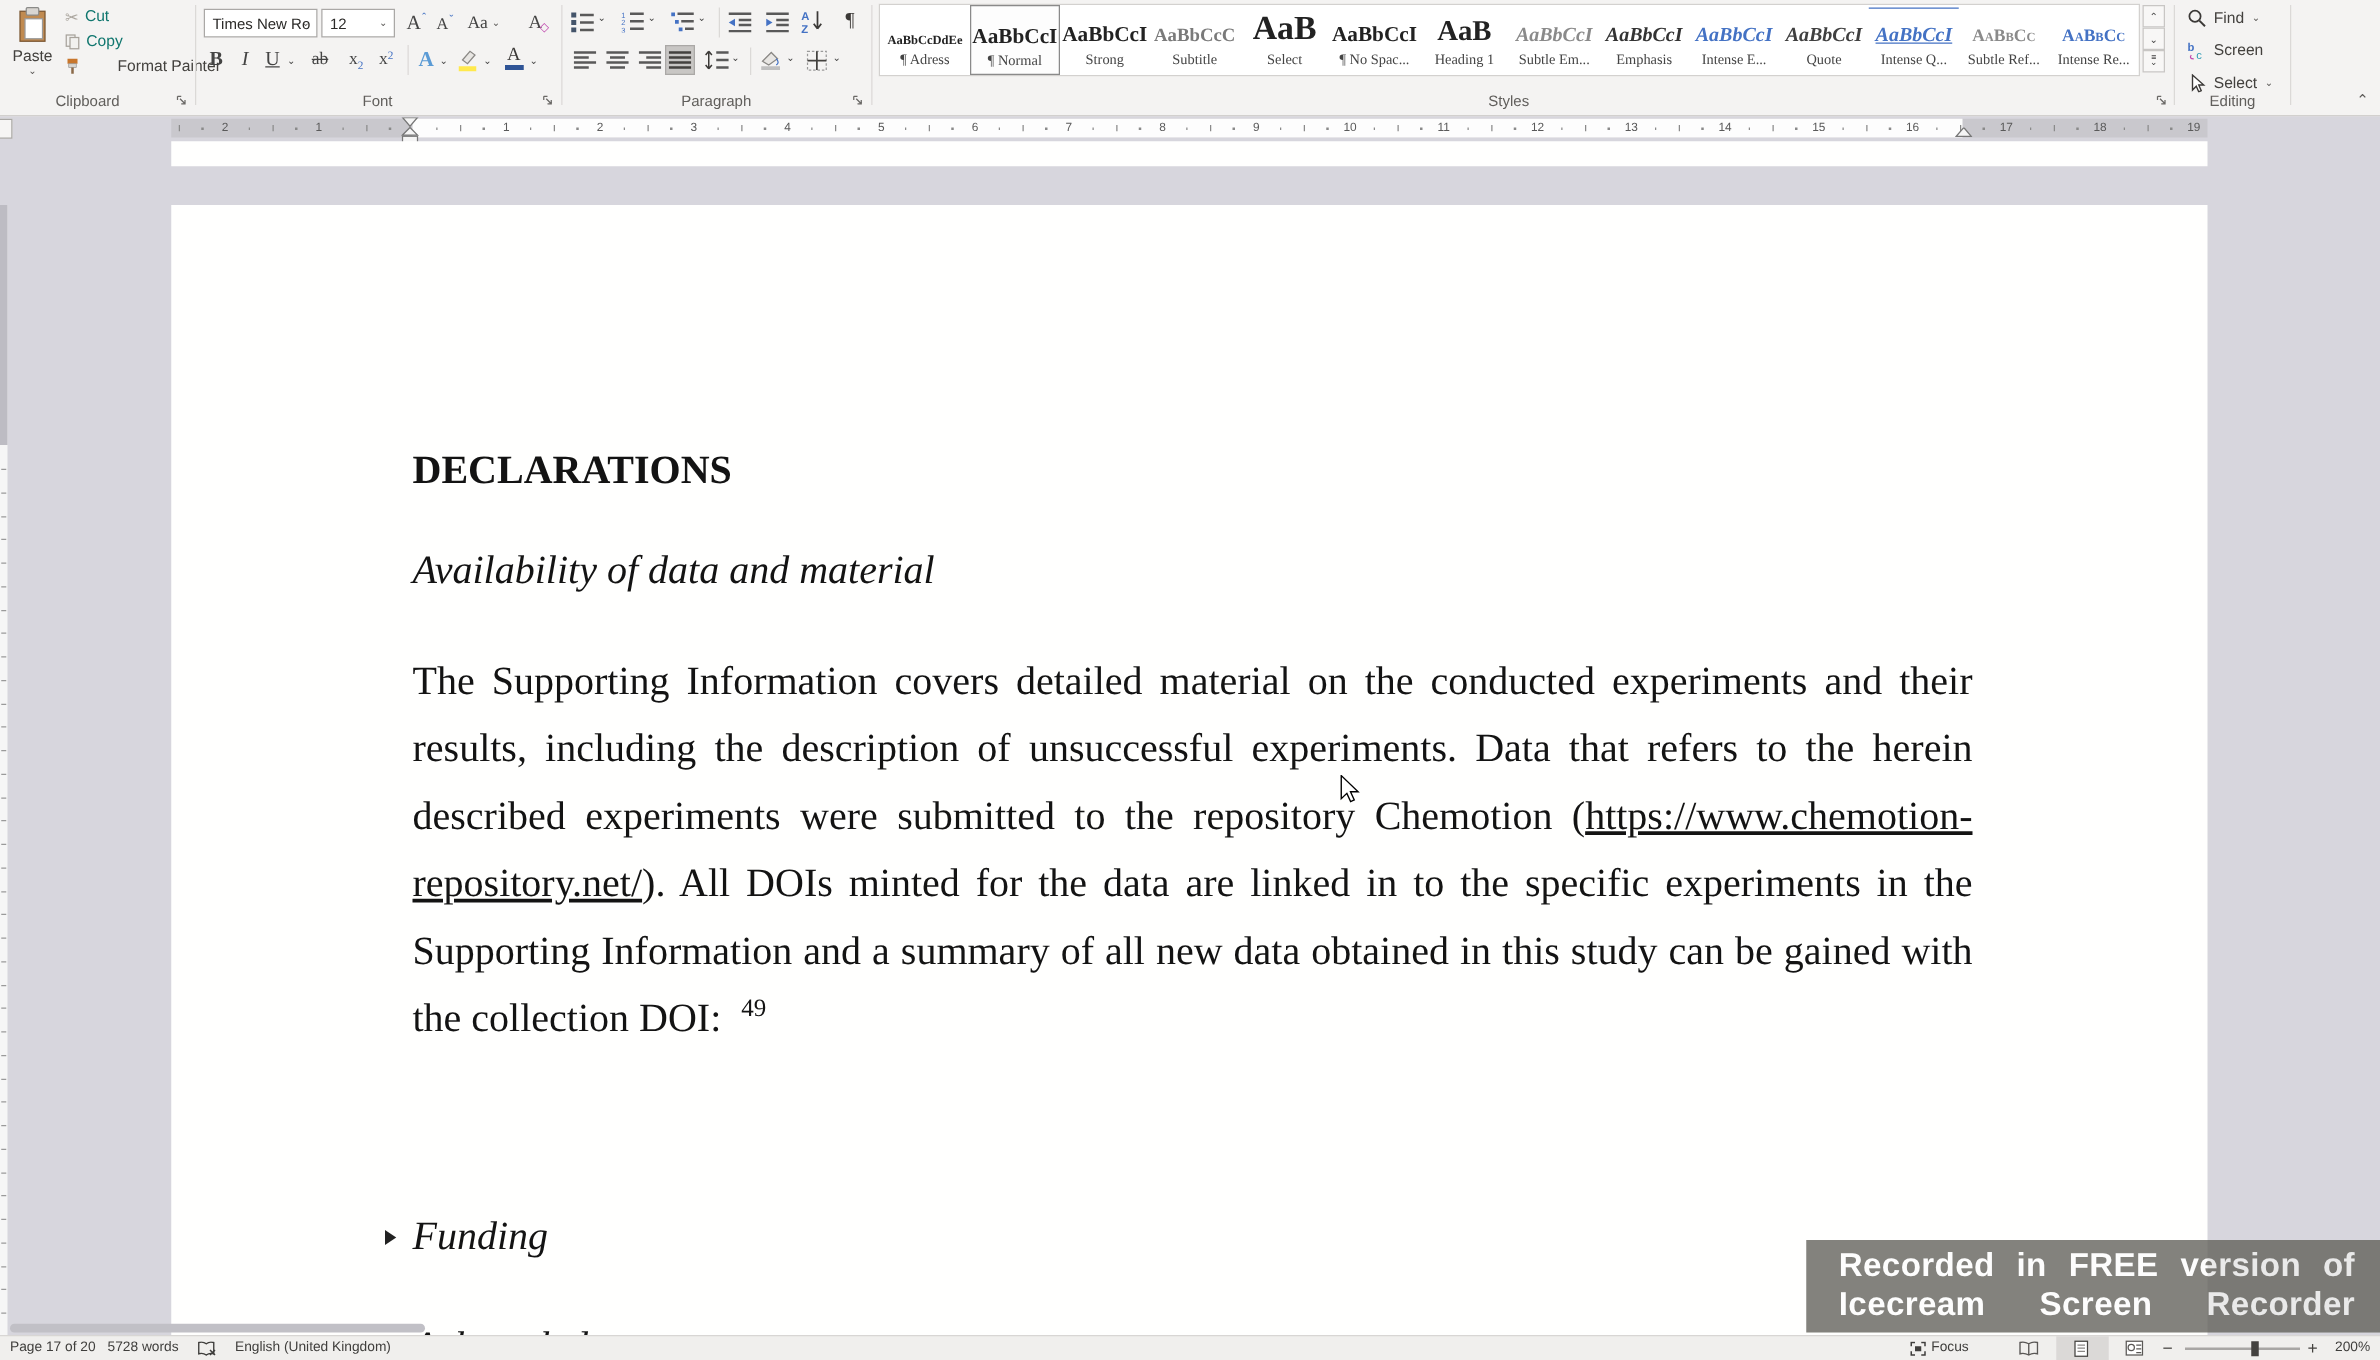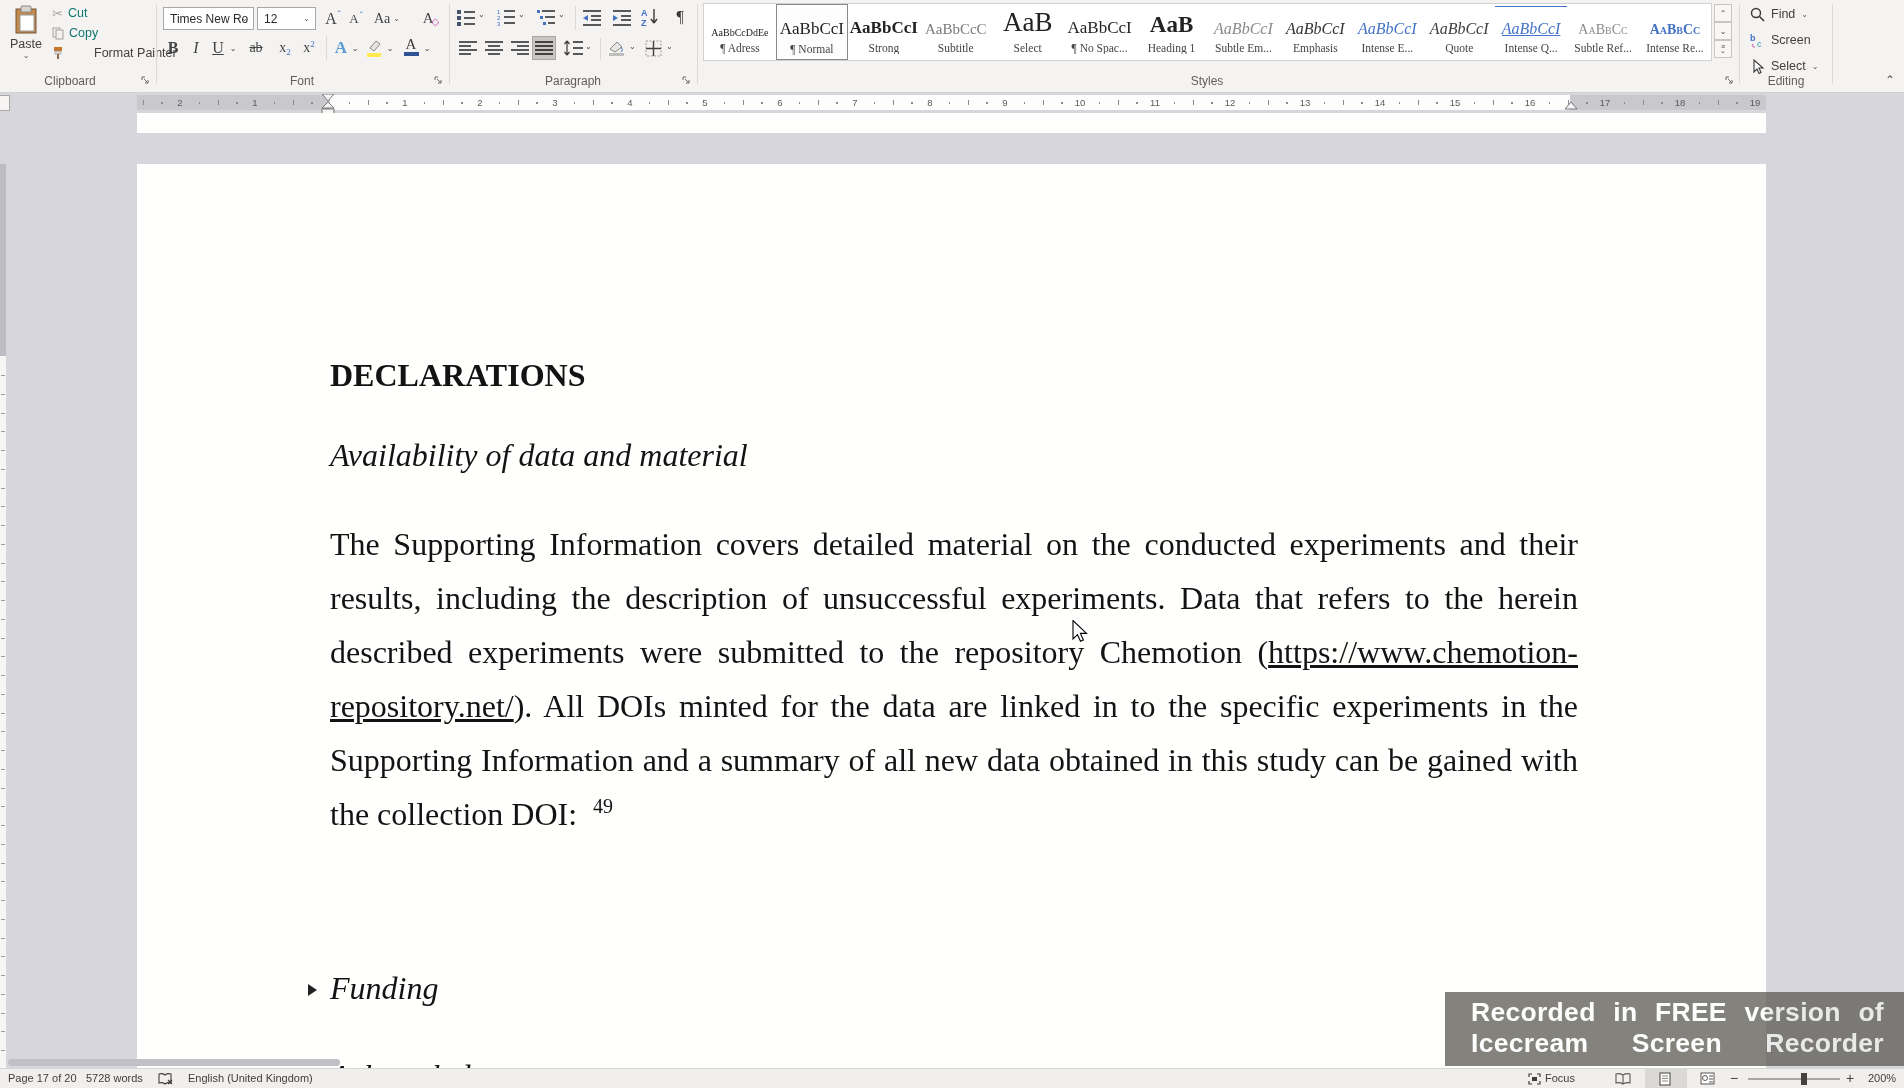--- a/index.html
+++ b/index.html
@@ -14,21 +14,21 @@
   .graytxt { color:#0f766e; }
   .chev { font-size:8px; color:#5a5856; }
   .cliprow { position:absolute; left:52px; height:18px; display:flex; align-items:center; gap:5px; }
   .combo { position:absolute; background:#fff; border:1px solid #aaa8a6; height:23px; font-size:12px; color:#2b2a28; display:flex; align-items:center; padding-left:6px; }
   .combo .cv { position:absolute; right:5px; top:6px; }
   .fbtn { position:absolute; display:flex; align-items:center; justify-content:center; color:#444; }
   .serif { font-family:"Liberation Serif", serif; }
   #styles-gallery { position:absolute; left:703px; top:3px; width:1009px; height:58px; background:#fff; border:1px solid #d3d1cf; display:flex; }
   .sgi { width:72px; height:56px; position:relative; cursor:pointer; }
   .sgi.sel { border:1px solid #8a8a8a; background:#fdfdfd; }
-  .sgi .sample { position:absolute; left:0; right:0; top:2px; height:32px; display:flex; align-items:flex-end; justify-content:center; font-family:"Liberation Serif", serif; white-space:nowrap; overflow:hidden; }
+  .sgi .sample { position:absolute; left:0; right:0; top:2px; height:32px; display:flex; align-items:flex-end; justify-content:center; font-family:"Liberation Serif", serif; white-space:nowrap; overflow:hidden;font-weight:bold; }
   .sgi .slabel { position:absolute; left:0; right:0; top:38px; text-align:center; font-size:11.5px; color:#444; white-space:nowrap; overflow:hidden;font-family:Liberation Serif, serif; }
   .st-adress { font-size:10px; color:#222; }
   .st-normal { font-size:17px; color:#222; }
   .st-strong { font-size:17px; font-weight:bold; color:#222; }
   .st-subtitle { font-size:15px; color:#7a7a7a; }
   .st-title { font-size:27px; color:#222; }
   .st-nospac { font-size:17px; color:#222; }
   .st-h1 { font-size:23px; font-weight:bold; color:#222; }
   .st-subtleem { font-size:16px; font-style:italic; color:#8a8a8a; }
   .st-emphasis { font-size:16px; font-style:italic; color:#333; }

